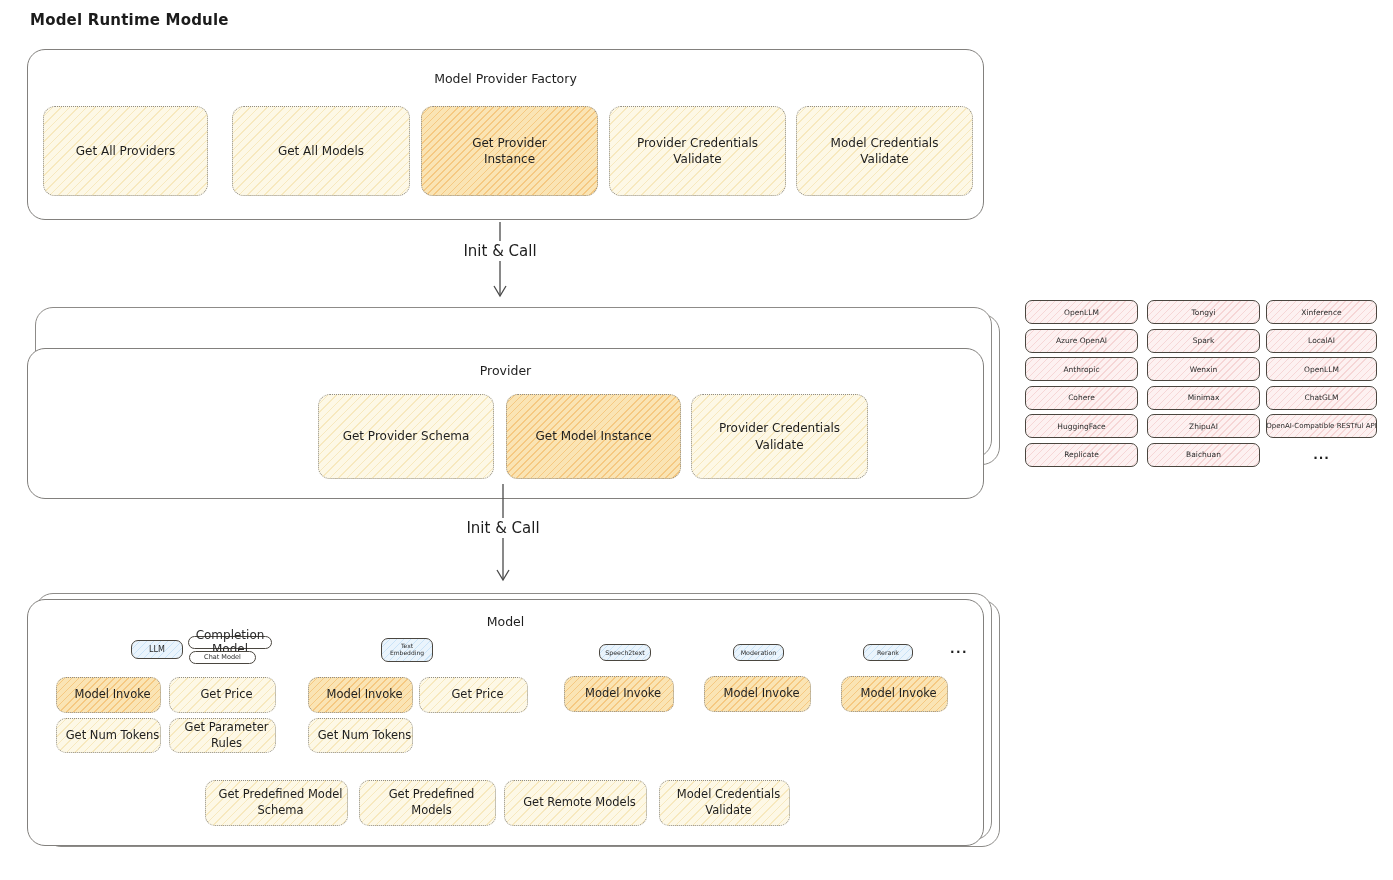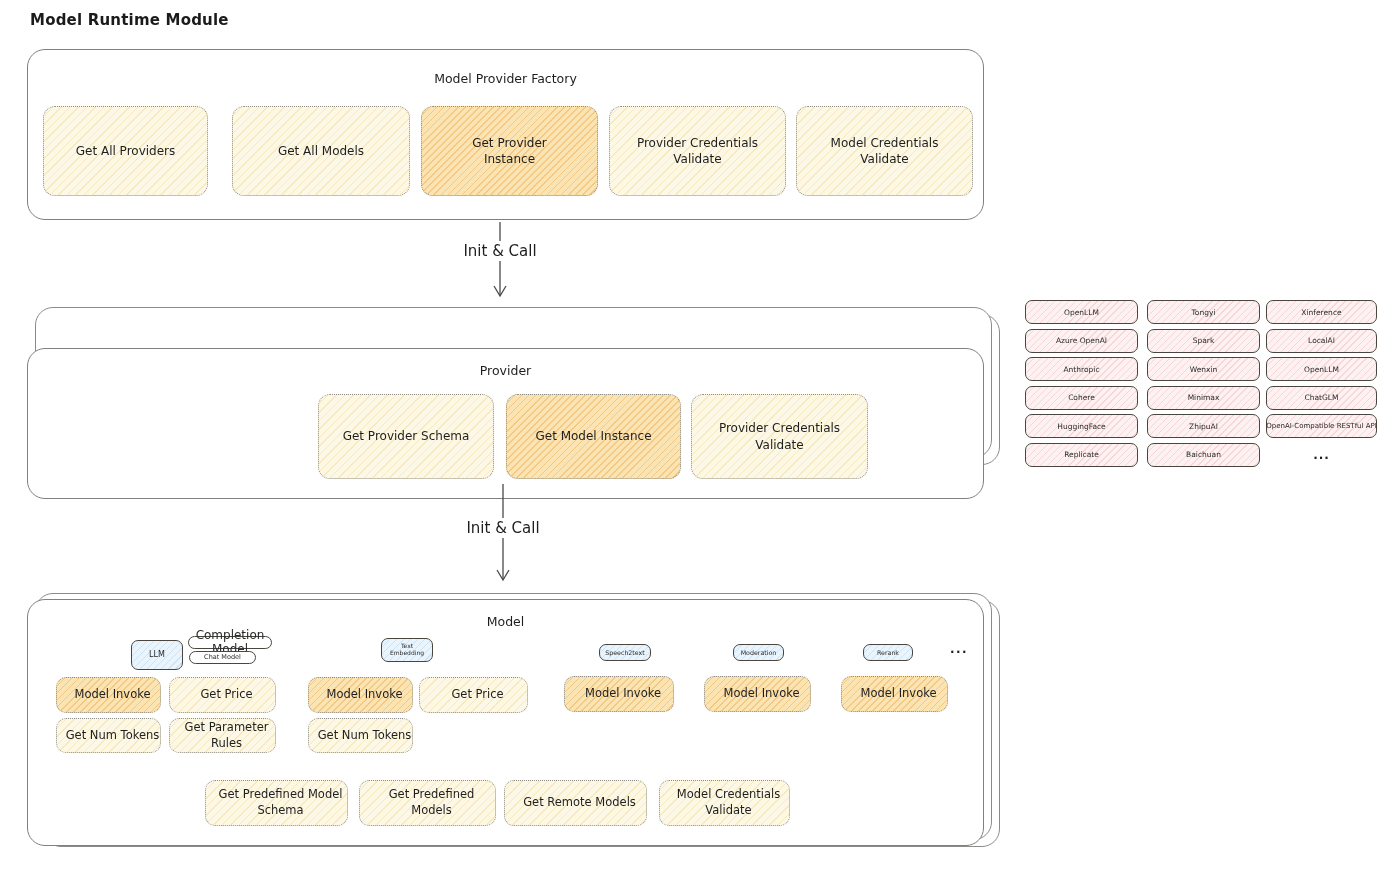--- a/index.html
+++ b/index.html
@@ -216,21 +216,21 @@
       <path d="M3 86 L9 96 L15 86" fill="none" stroke="#4a4a4a" stroke-width="1.3"></path>
     </svg>
     <span class="arrow-label" style="top:45%;">Init &amp; Call</span>
   </div>
 
   <div class="stack" style="left:43px; top:600px; width:957px; height:247px;"></div>
   <div class="stack" style="left:35px; top:593px; width:957px; height:247px;"></div>
   <div class="section" style="left:27px; top:586px; width:957px; height:247px;margin-top:13px;">
     <div class="section-title" style="top:14px;">Model</div>
 
-    <div class="tag tag-blue" style="left:103px; top:40px; width:52px; height:30px; font-size:8px;">LLM</div>
+    <div class="tag tag-blue" style="left:103px; top:40px; width:52px; height:19px; font-size:8px;">LLM</div>
     <div class="tag tag-white" style="left:160px; top:36px; width:84px; height:13px; font-size:12px;">Completion Model</div>
     <div class="tag tag-white" style="left:161px; top:51px; width:67px; height:13px; font-size:6.5px;">Chat Model</div>
     <div class="tag tag-blue" style="left:353px; top:38px; width:52px; height:24px; font-size:6px;">Text
 Embedding</div>
     <div class="tag tag-blue" style="left:571px; top:44px; width:52px; height:17px; font-size:6.3px;">Speech2text</div>
     <div class="tag tag-blue" style="left:705px; top:44px; width:51px; height:17px; font-size:6.3px;">Moderation</div>
     <div class="tag tag-blue" style="left:835px; top:44px; width:50px; height:17px; font-size:6.3px;">Rerank</div>
     <div class="dots" style="left:922px; top:42px;">...</div>
 
     <div class="btn hl small" style="left:28px; top:77px; width:105px; height:36px;">Model Invoke</div>

